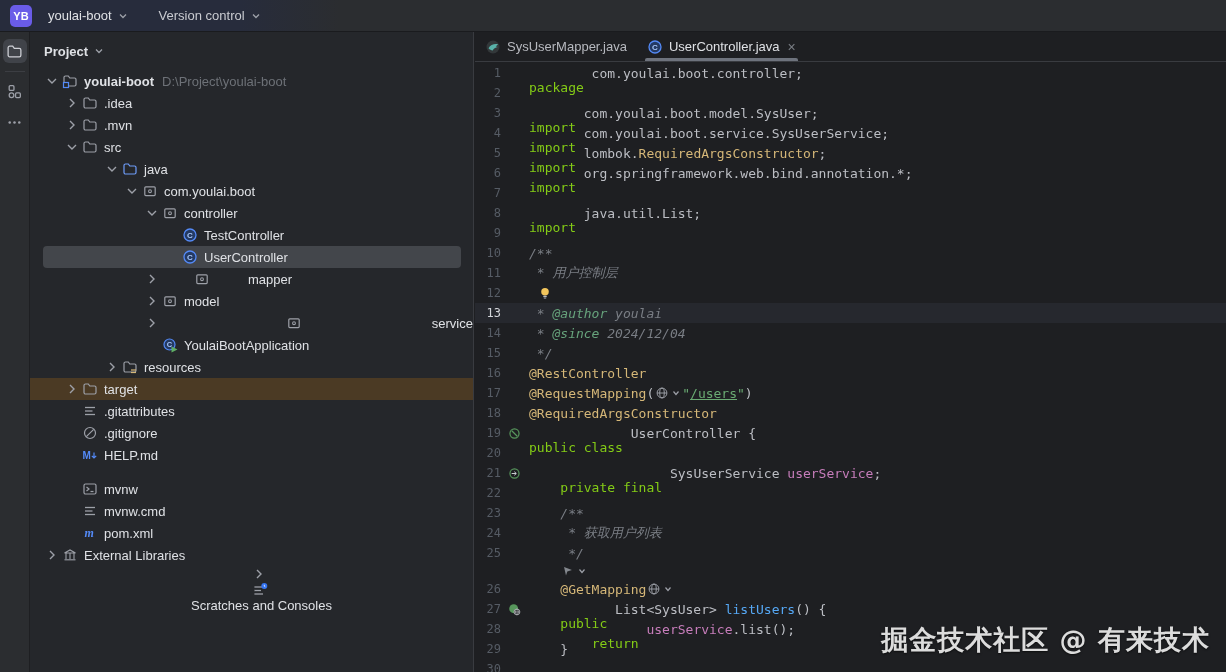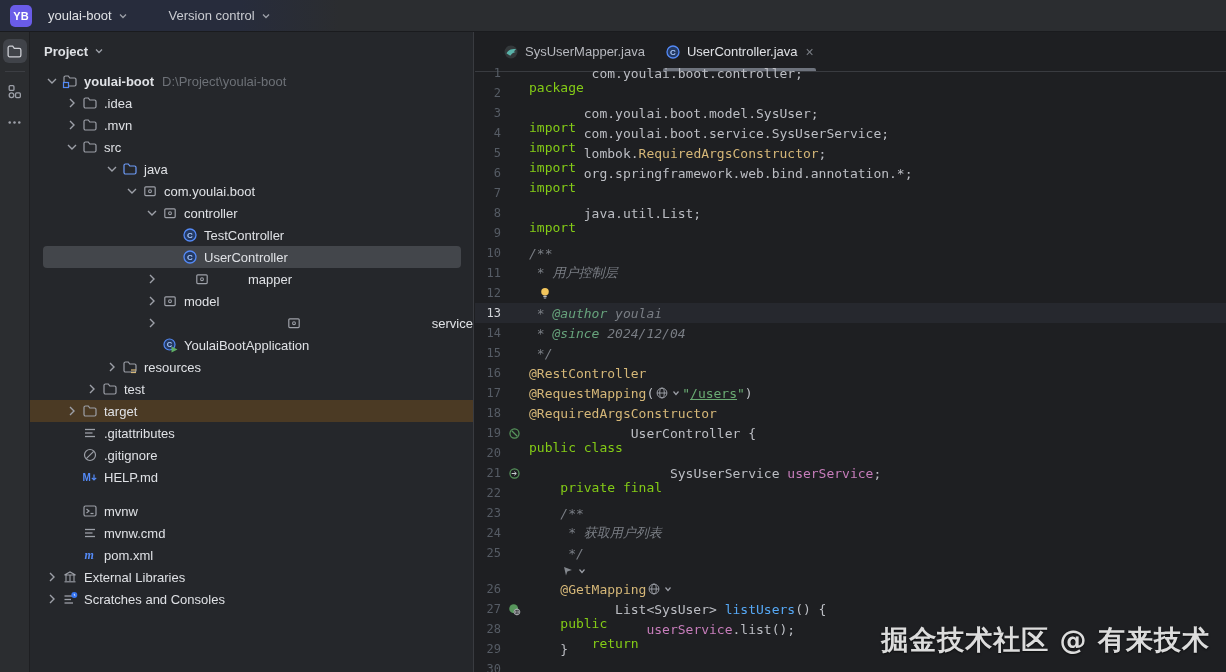--- a/index.html
+++ b/index.html
@@ -8,21 +8,21 @@
 
   
   .header { position:absolute; top:0; left:0; width:1226px; height:32px;
     background:linear-gradient(90deg,#272c3c 0px,#272c3c 240px,#2b2d30 340px,#2b2d30 100%);
     border-bottom:1px solid #1a1b1e; display:flex; align-items:center; z-index:5; }
   .logo { width:22px; height:22px; border-radius:5px; background:#6a5ce8; color:#fff;
     font-weight:bold; font-size:11px; display:flex; align-items:center; justify-content:center;
     margin-left:10px; flex:none; }
   .hbtn { color:#dfe1e5; font-size:13px; margin-left:10px; display:flex; align-items:center;
     gap:5px; padding:3px 6px; border-radius:4px; cursor:default; }
-  .hbtn.vcs { color:#c9cbd1; margin-left:28px; }
+  .hbtn.vcs { color:#c9cbd1; margin-left:18px; }
   .hchev { width:12px; height:12px; }
 
   
   .strip { position:absolute; top:32px; left:0; width:30px; height:640px; background:#2b2d30;
     border-right:1px solid #1e1f22; display:flex; flex-direction:column; align-items:center; }
   .strip-btn { width:24px; height:24px; margin-top:7px; border-radius:6px; display:flex;
     align-items:center; justify-content:center; }
   .strip-btn.active { background:#404349; }
   .strip-btn svg { width:17px; height:17px; }
   .strip-div { width:20px; height:1px; background:#3c3e43; margin-top:8px; }
@@ -42,22 +42,22 @@
   .chev { width:16px; height:16px; flex:none; display:flex; align-items:center; justify-content:center; }
   .chev svg { width:16px; height:16px; }
   .ticon { width:16px; height:16px; flex:none; margin-left:2px; display:flex; align-items:center; justify-content:center; }
   .ticon svg { width:16px; height:16px; }
   .label { margin-left:6px; }
   .label.bold { font-weight:bold; }
   .tpath { color:#6d7177; margin-left:8px; }
 
   
   .editor { position:absolute; top:32px; left:475px; width:751px; height:640px; background:#1e1f22; }
-  .tabbar { height:40px; border-bottom:1px solid #393b40; display:flex; align-items:stretch;
-    padding-left:18px; background:#1e1f22; }
+  .tabbar { height:30px; border-bottom:1px solid #393b40; display:flex; align-items:stretch;
+    padding-left:0; background:#1e1f22; }
   .tab { display:flex; align-items:center; gap:6px; padding:0 10px; font-size:13px;
     color:#b7b9bf; position:relative; }
   .tab.active { color:#dfe1e5; }
   .tab.active::after { content:''; position:absolute; left:8px; right:8px; bottom:0; height:3px;
     background:#6e737d; border-radius:2px 2px 0 0; }
   .tab .ticon { margin-left:0; }
   .tab-close { color:#7a7e85; font-size:14px; margin-left:2px; line-height:1; }
 
   .codewrap { position:absolute; top:31px; left:0; right:0; bottom:0; overflow:hidden;
     font-family:"DejaVu Sans Mono", monospace; font-size:13px; }
@@ -322,33 +322,20 @@
           <svg viewBox="0 0 16 16">
             <path d="M2 4.5C2 3.7 2.7 3 3.5 3h2.8l1.5 2h4.7c.8 0 1.5.7 1.5 1.5v5c0 .8-.7 1.5-1.5 1.5h-9C2.7 13 2 12.3 2 11.5z" fill="none" stroke="#9da0a8" stroke-width="1.2"></path>
             <g stroke="#d5b778" stroke-width="1.2">
               <line x1="9" y1="11" x2="14" y2="11"></line>
               <line x1="9" y1="13.5" x2="14" y2="13.5"></line>
             </g>
           </svg>
         </span>
         <span class="label">resources</span>
       </div>
-      <div class="trow" style="padding-left: 54px;">
-        <span class="chev">
-          <svg viewBox="0 0 16 16">
-            <path d="M6 4l4 4-4 4" fill="none" stroke="#9da0a8" stroke-width="1.4"></path>
-          </svg>
-        </span>
-        <span class="ticon">
-          <svg viewBox="0 0 16 16">
-            <path d="M2 4.5C2 3.7 2.7 3 3.5 3h2.8l1.5 2h4.7c.8 0 1.5.7 1.5 1.5v5c0 .8-.7 1.5-1.5 1.5h-9C2.7 13 2 12.3 2 11.5z" fill="none" stroke="#9da0a8" stroke-width="1.2"></path>
-          </svg>
-        </span>
-        <span class="label">test</span>
-      </div>
       <div class="trow excluded" style="padding-left: 34px;">
         <span class="chev">
           <svg viewBox="0 0 16 16">
             <path d="M6 4l4 4-4 4" fill="none" stroke="#9da0a8" stroke-width="1.4"></path>
           </svg>
         </span>
         <span class="ticon">
           <svg viewBox="0 0 16 16">
             <path d="M2 4.5C2 3.7 2.7 3 3.5 3h2.8l1.5 2h4.7c.8 0 1.5.7 1.5 1.5v5c0 .8-.7 1.5-1.5 1.5h-9C2.7 13 2 12.3 2 11.5z" fill="none" stroke="#9da0a8" stroke-width="1.2"></path>
           </svg>
@@ -433,21 +420,21 @@
               <path d="M2.5 6L8 3l5.5 3z"></path>
               <line x1="4" y1="6" x2="4" y2="12"></line>
               <line x1="8" y1="6" x2="8" y2="12"></line>
               <line x1="12" y1="6" x2="12" y2="12"></line>
               <line x1="2.5" y1="12.8" x2="13.5" y2="12.8"></line>
             </g>
           </svg>
         </span>
         <span class="label">External Libraries</span>
       </div>
-      <div class="trow" style="padding-left: 14px;">
+      <div class="trow" style="padding-left: 14px; flex-direction: column;">
         <span class="chev">
           <svg viewBox="0 0 16 16">
             <path d="M6 4l4 4-4 4" fill="none" stroke="#9da0a8" stroke-width="1.4"></path>
           </svg>
         </span>
         <span class="ticon">
           <svg viewBox="0 0 16 16">
             <g stroke="#9da0a8" stroke-width="1.3">
               <line x1="2.5" y1="5" x2="11" y2="5"></line>
               <line x1="2.5" y1="8.5" x2="9" y2="8.5"></line>

